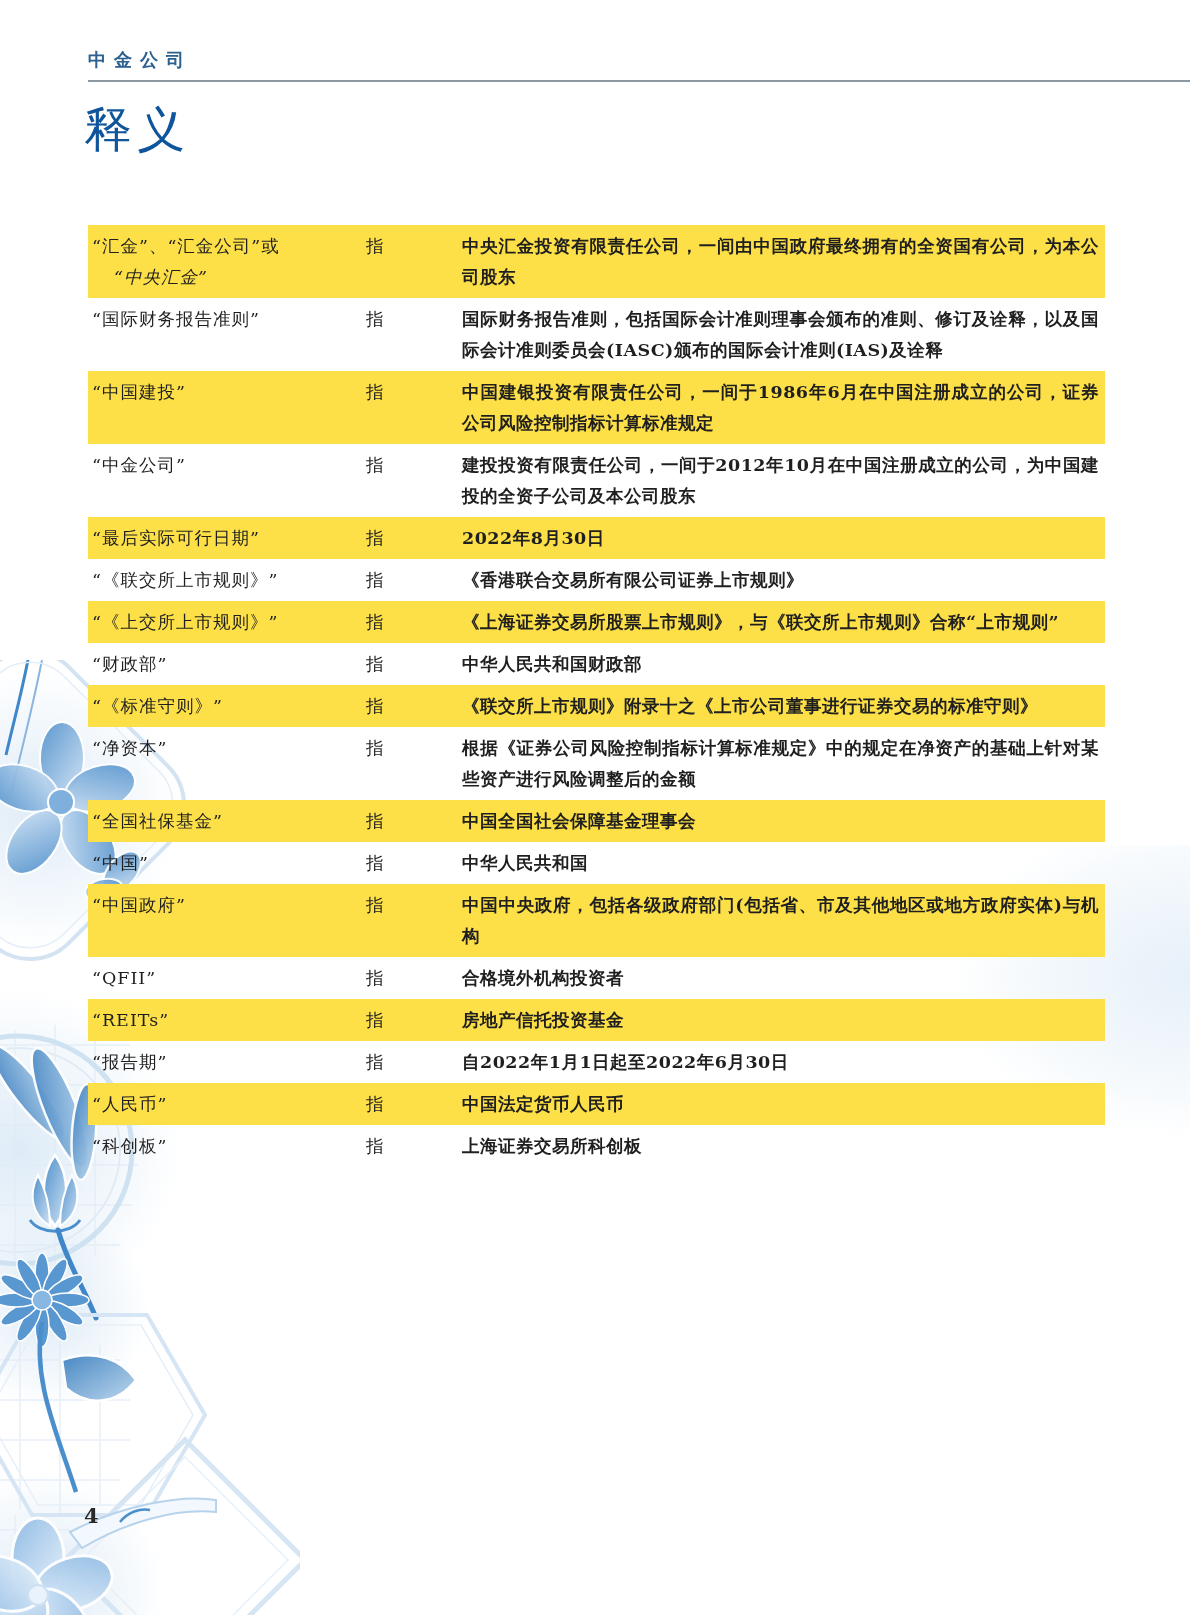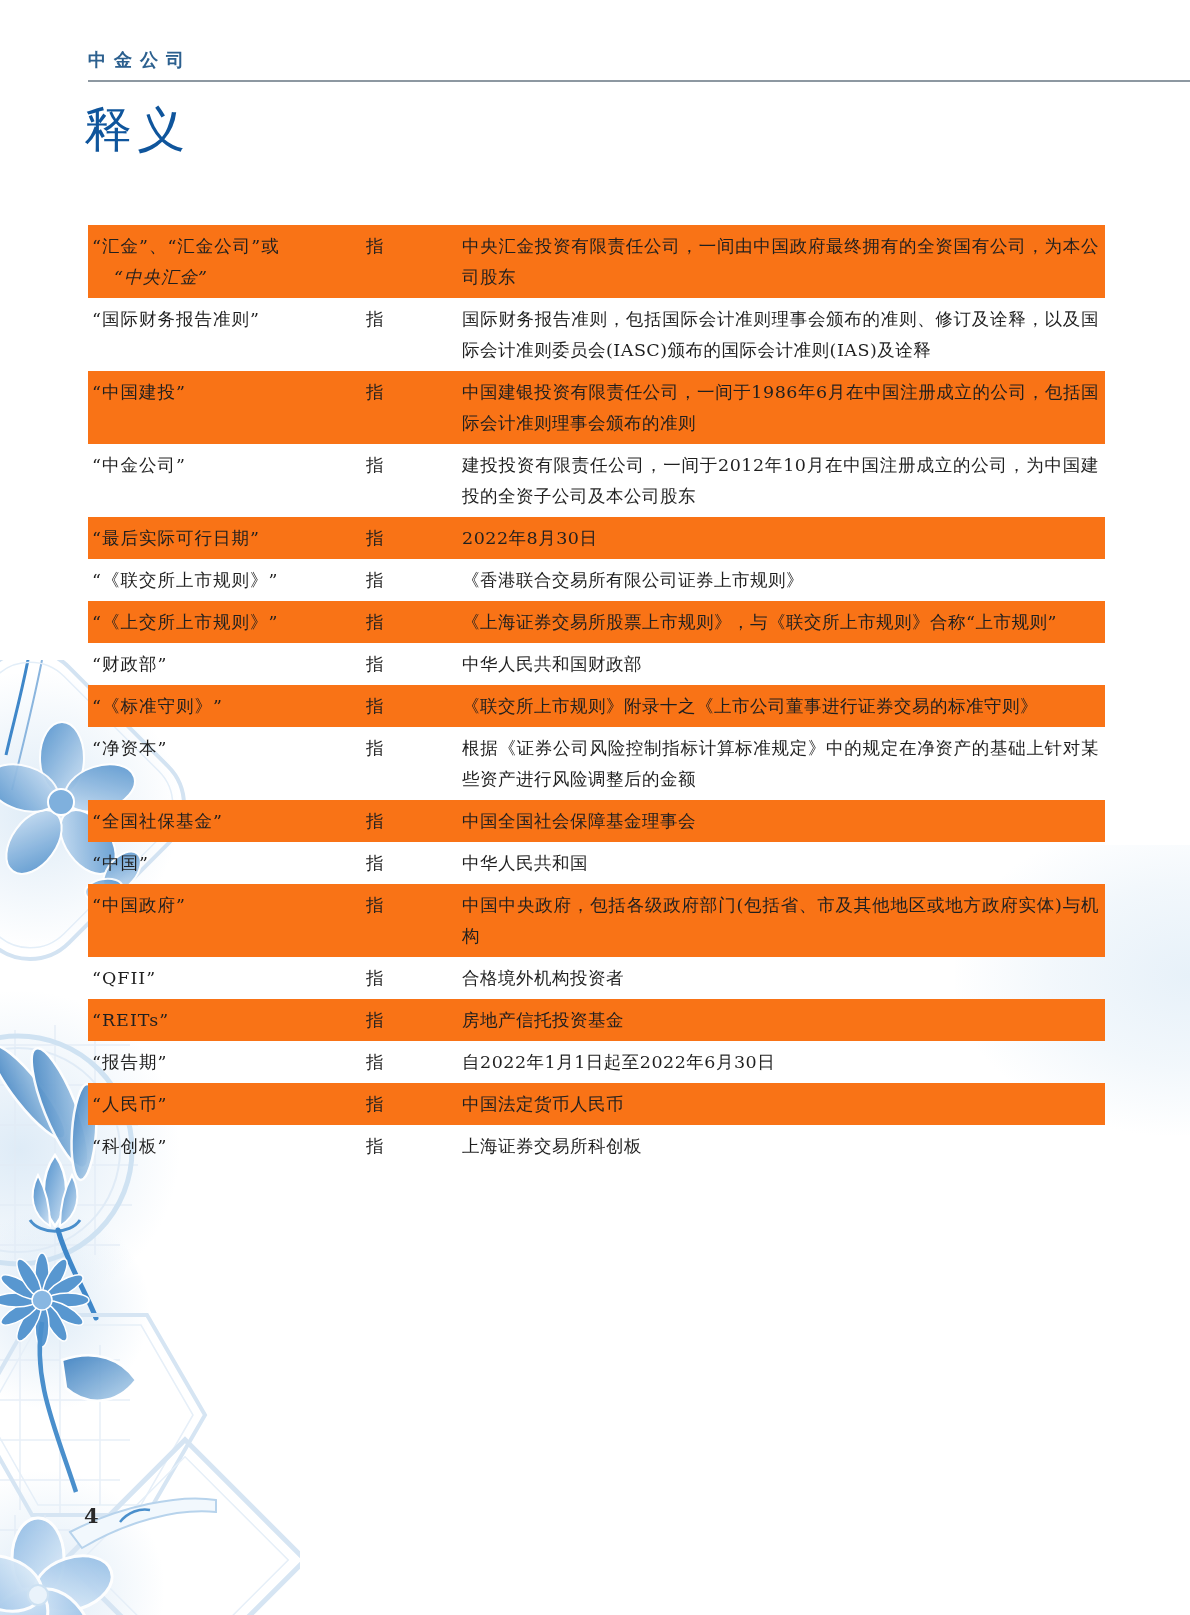--- a/index.html
+++ b/index.html
@@ -54,28 +54,29 @@
     color: #1f1f1f;
     z-index: 3;
   }
   .grow {
     display: grid;
     grid-template-columns: 278px 96px 1fr;
     padding: 6px 0 5px 0;
     line-height: 31px;
     font-size: 17.5px;
   }
-  .grow.shaded { background: #f97316; }
+  .grow.shaded { background: #fde047; }
   .cell-term { letter-spacing: 1px; padding-left: 4px; }
   .cell-term .term-cont { padding-left: 22px; font-style: italic; }
   .cell-connector { letter-spacing: 1px; }
   .cell-def {
     text-align: justify;
     letter-spacing: 0.5px;
     padding-right: 6px;
+    font-weight: bold;
   }
   
   .page-number {
     position: absolute;
     left: 84px;
     top: 1503px;
     font-size: 21px;
     font-weight: bold;
     color: #2a2a2a;
     z-index: 6;
@@ -237,21 +238,21 @@
           <div>“国际财务报告准则”</div>
         </div>
       <div class="cell-connector">指</div>
       <div class="cell-def">国际财务报告准则，包括国际会计准则理事会颁布的准则、修订及诠释，以及国际会计准则委员会(IASC)颁布的国际会计准则(IAS)及诠释</div>
     </div>
       <div class="grow shaded">
       <div class="cell-term">
           <div>“中国建投”</div>
         </div>
       <div class="cell-connector">指</div>
-      <div class="cell-def">中国建银投资有限责任公司，一间于1986年6月在中国注册成立的公司，包括国际会计准则理事会颁布的准则</div>
+      <div class="cell-def">中国建银投资有限责任公司，一间于1986年6月在中国注册成立的公司，证券公司风险控制指标计算标准规定</div>
     </div>
       <div class="grow">
       <div class="cell-term">
           <div>“中金公司”</div>
         </div>
       <div class="cell-connector">指</div>
       <div class="cell-def">建投投资有限责任公司，一间于2012年10月在中国注册成立的公司，为中国建投的全资子公司及本公司股东</div>
     </div>
       <div class="grow shaded">
       <div class="cell-term">

